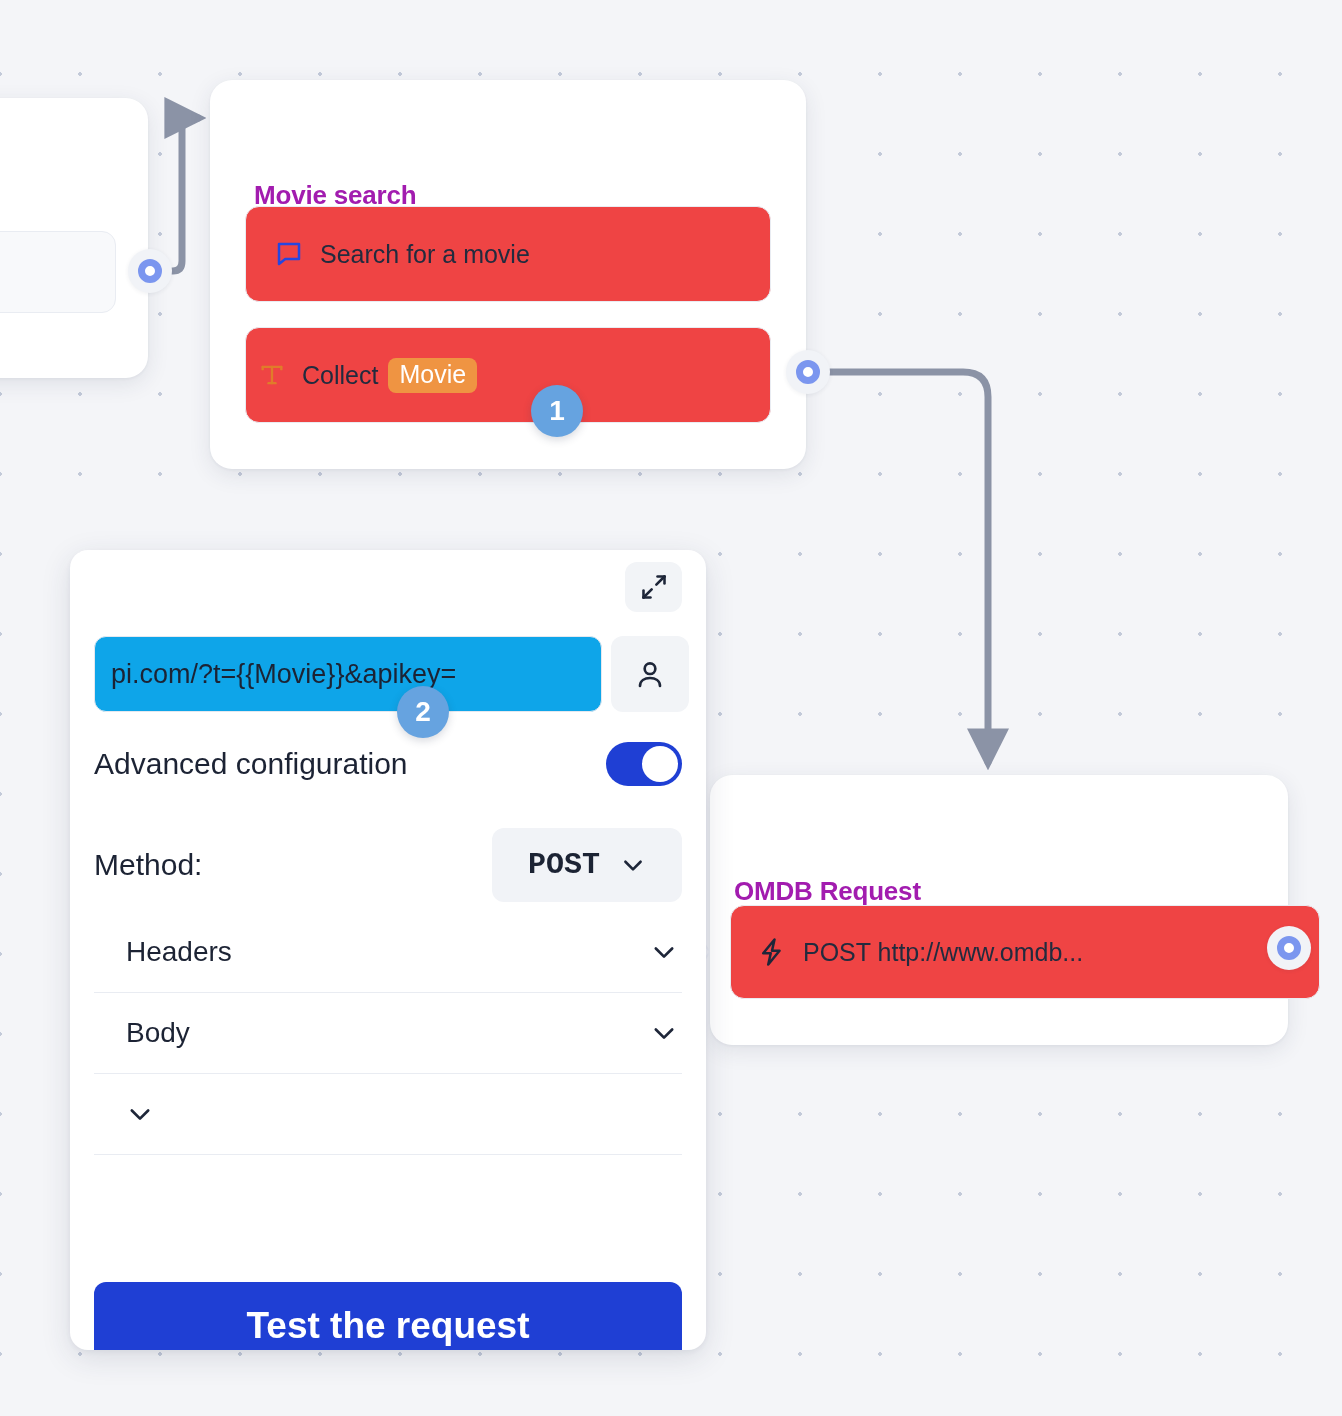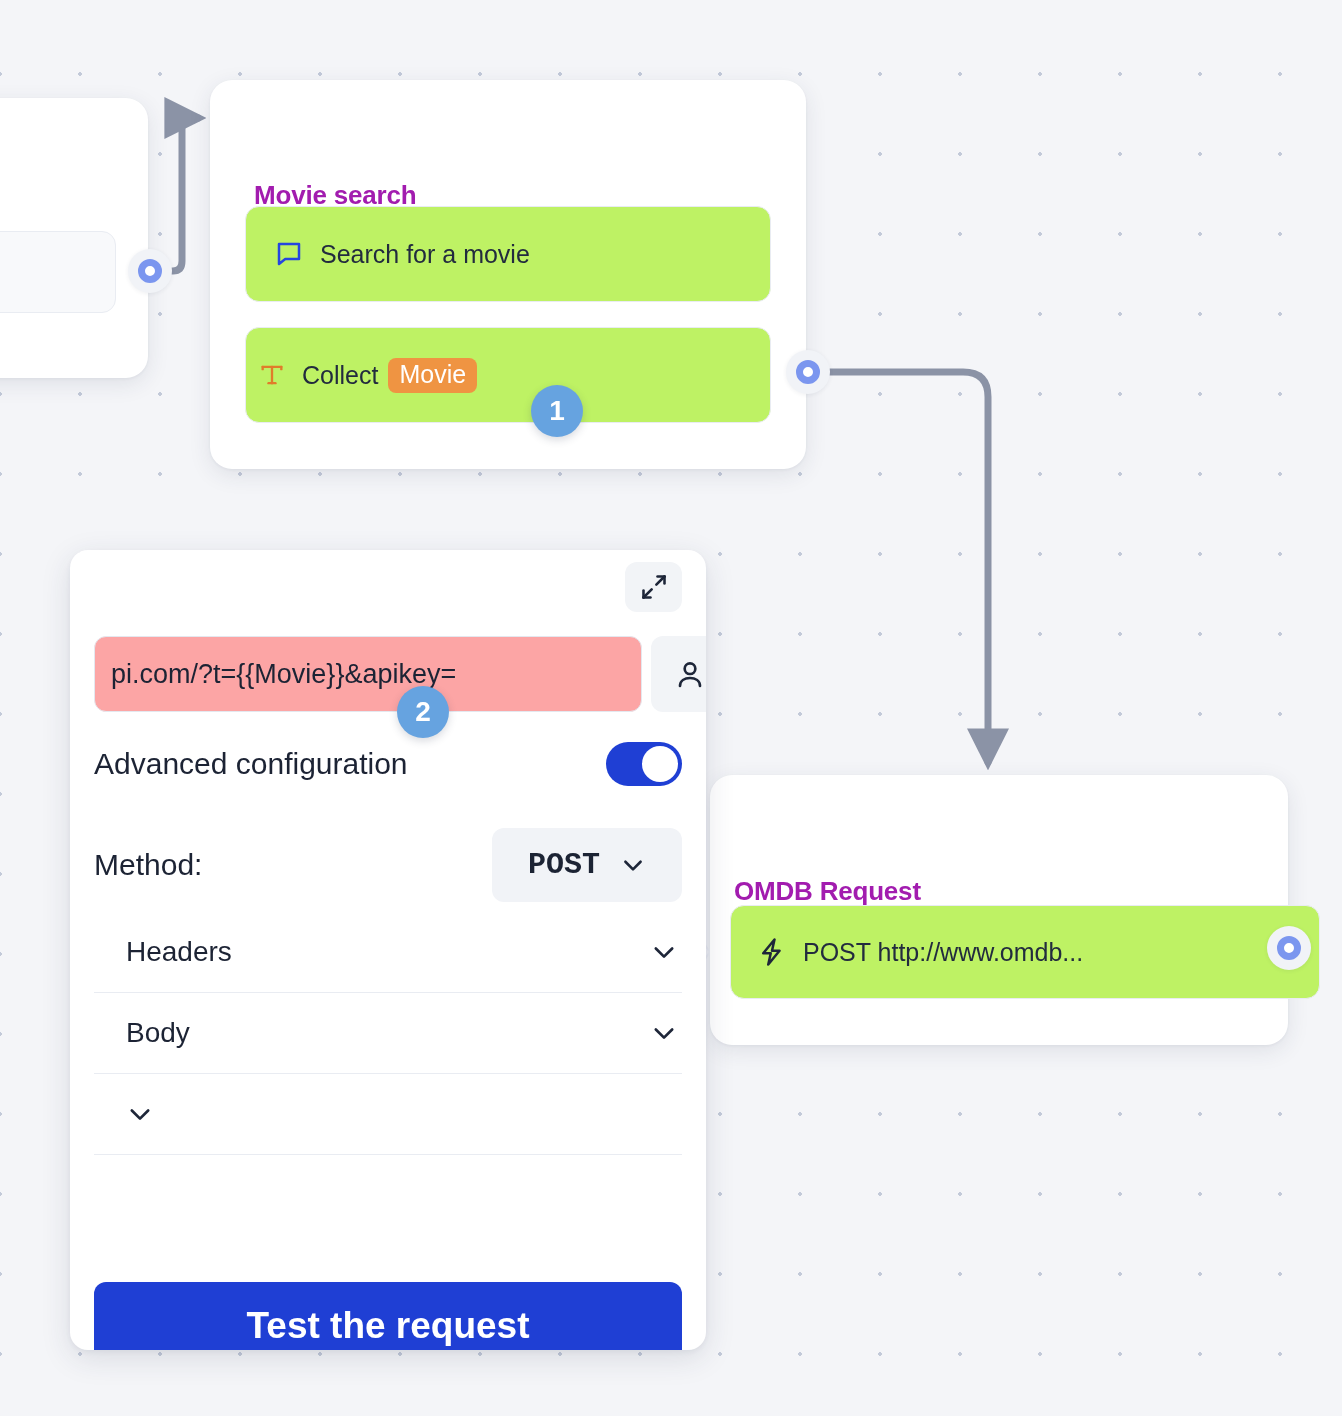--- a/index.html
+++ b/index.html
@@ -45,21 +45,21 @@
     font-weight: 700;
     color: #a21caf;
     letter-spacing: -0.2px;
     margin-top: 48px;
   }
 
   .node-row {
     display: flex;
     align-items: center;
     gap: 16px;
-    background: #bef264;
+    background: #ef4444;
     border: 1px solid #e9ecf2;
     border-radius: 14px;
     box-sizing: border-box;
   }
 
   .row-label {
     font-size: 25px;
     color: #222b3e;
     white-space: nowrap;
     display: flex;
@@ -192,24 +192,24 @@
     right: 24px; top: 12px;
     width: 57px; height: 50px;
   }
 
   #url-row {
     position: absolute;
     left: 24px; top: 86px;
     display: flex; align-items: stretch; gap: 9px;
   }
   #url-input {
-    width: 548px; height: 76px;
+    width: 508px; height: 76px;
     border: 1px solid #e4e8ef;
     border-radius: 12px;
-    background: #fca5a5;
+    background: #0ea5e9;
     display: flex; align-items: center;
     padding: 0 16px;
     box-sizing: border-box;
     font-size: 27px;
     color: #1c2334;
     overflow: hidden;
     white-space: nowrap;
   }
   #user-btn { width: 78px; height: 76px; }
 

